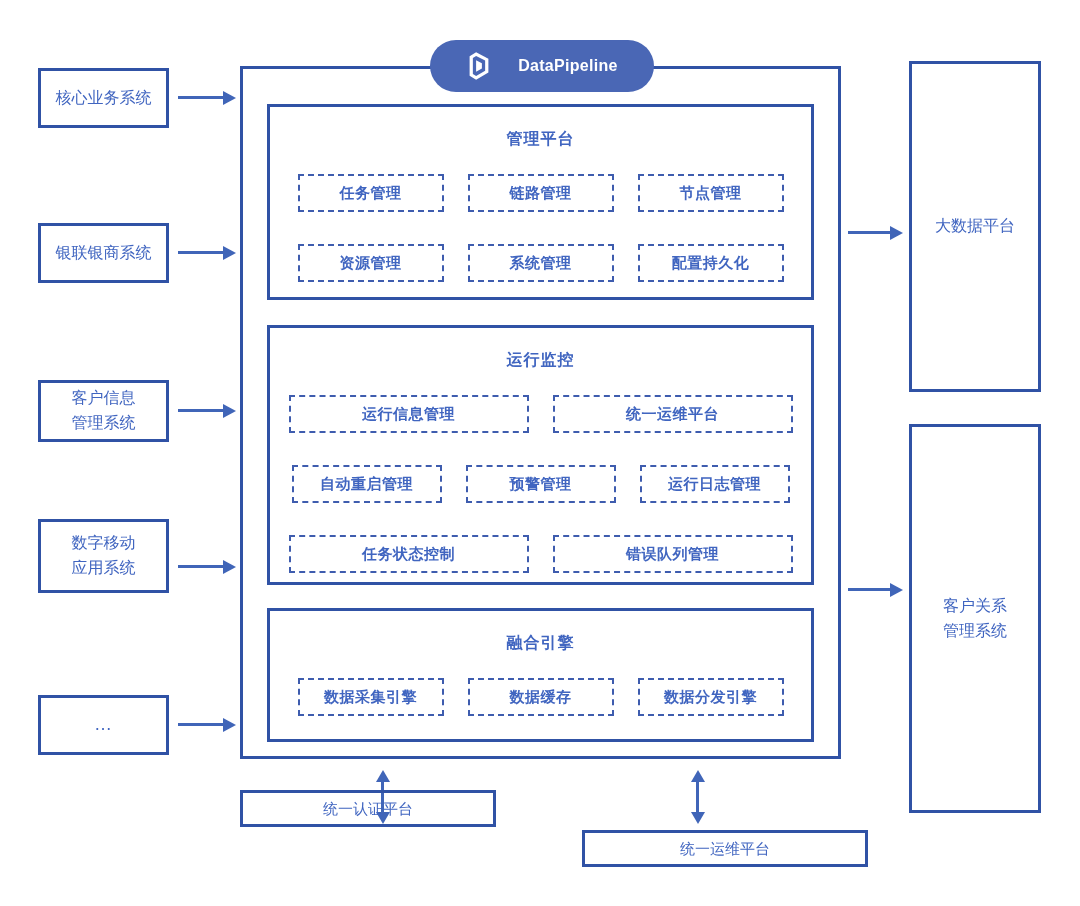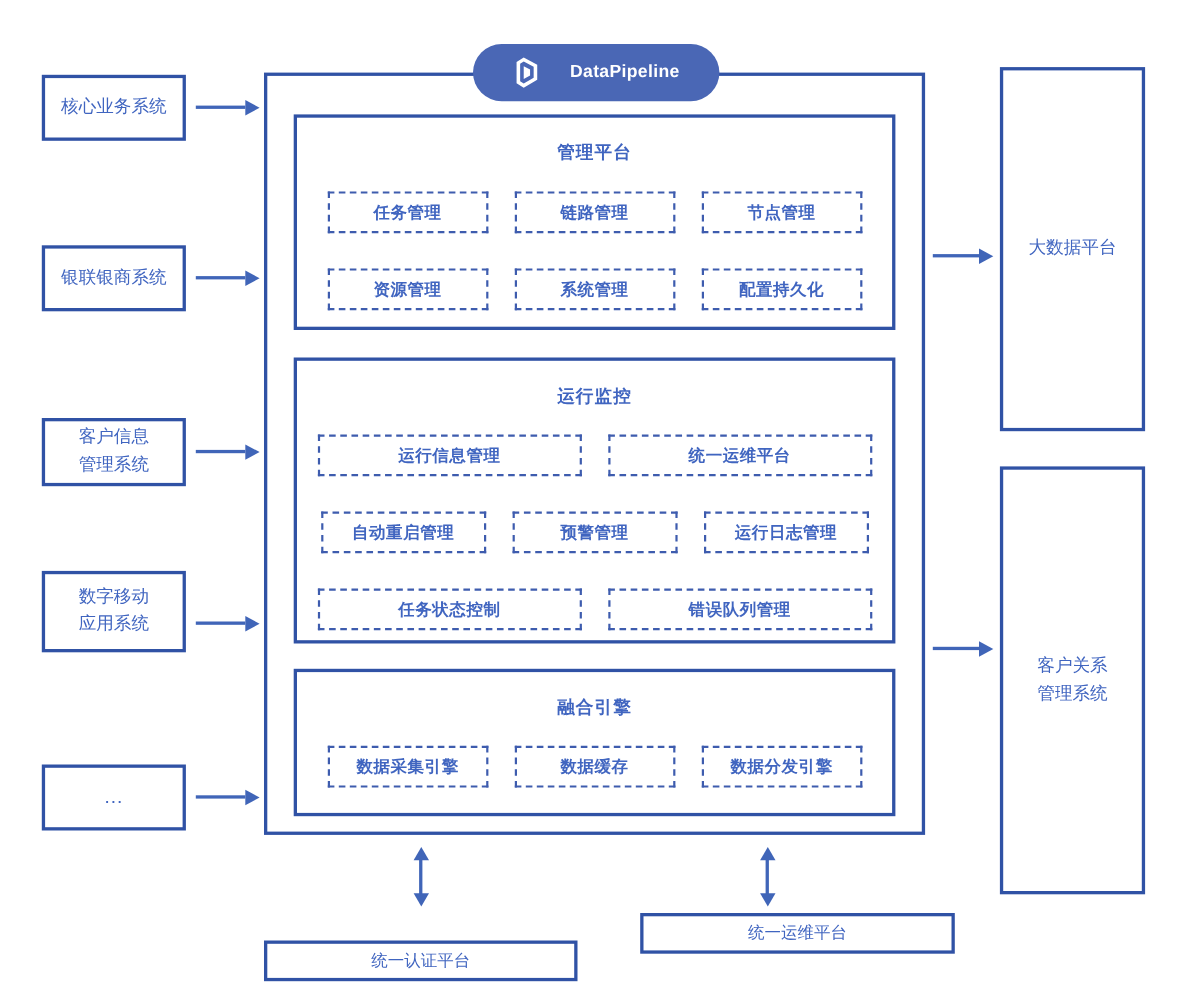--- a/index.html
+++ b/index.html
@@ -27,21 +27,21 @@
   .src1{top:68px;height:60px;}
   .src2{top:223px;height:60px;}
   .src3{top:380px;height:62px;}
   .src4{top:519px;height:74px;}
   .src5{top:695px;height:60px;font-size:18px;letter-spacing:1px;}
   .main-frame{position:absolute;left:240px;top:66px;width:601px;height:693px;
     box-sizing:border-box;border:3px solid var(--border);}
   .tgt{left:909px;width:132px;}
   .tgt1{top:61px;height:331px;}
   .tgt2{top:424px;height:389px;}
-  .bottom1{left:240px;top:855px;width:285px;height:37px;font-size:15px;}
+  .bottom1{left:240px;top:790px;width:256px;height:37px;font-size:15px;}
   .bottom2{left:555px;top:830px;width:286px;height:37px;font-size:15px;margin-left:27px;}
   
   .pill{
     position:absolute;left:430px;top:40px;width:224px;height:52px;
     background:var(--pill_bg);border-radius:26px;display:flex;align-items:center;
     justify-content:center;gap:26px;z-index:3;
   }
   .pill .brand{color:var(--pill_text);font-size:16px;font-weight:bold;letter-spacing:.3px;}
   
   .section{

